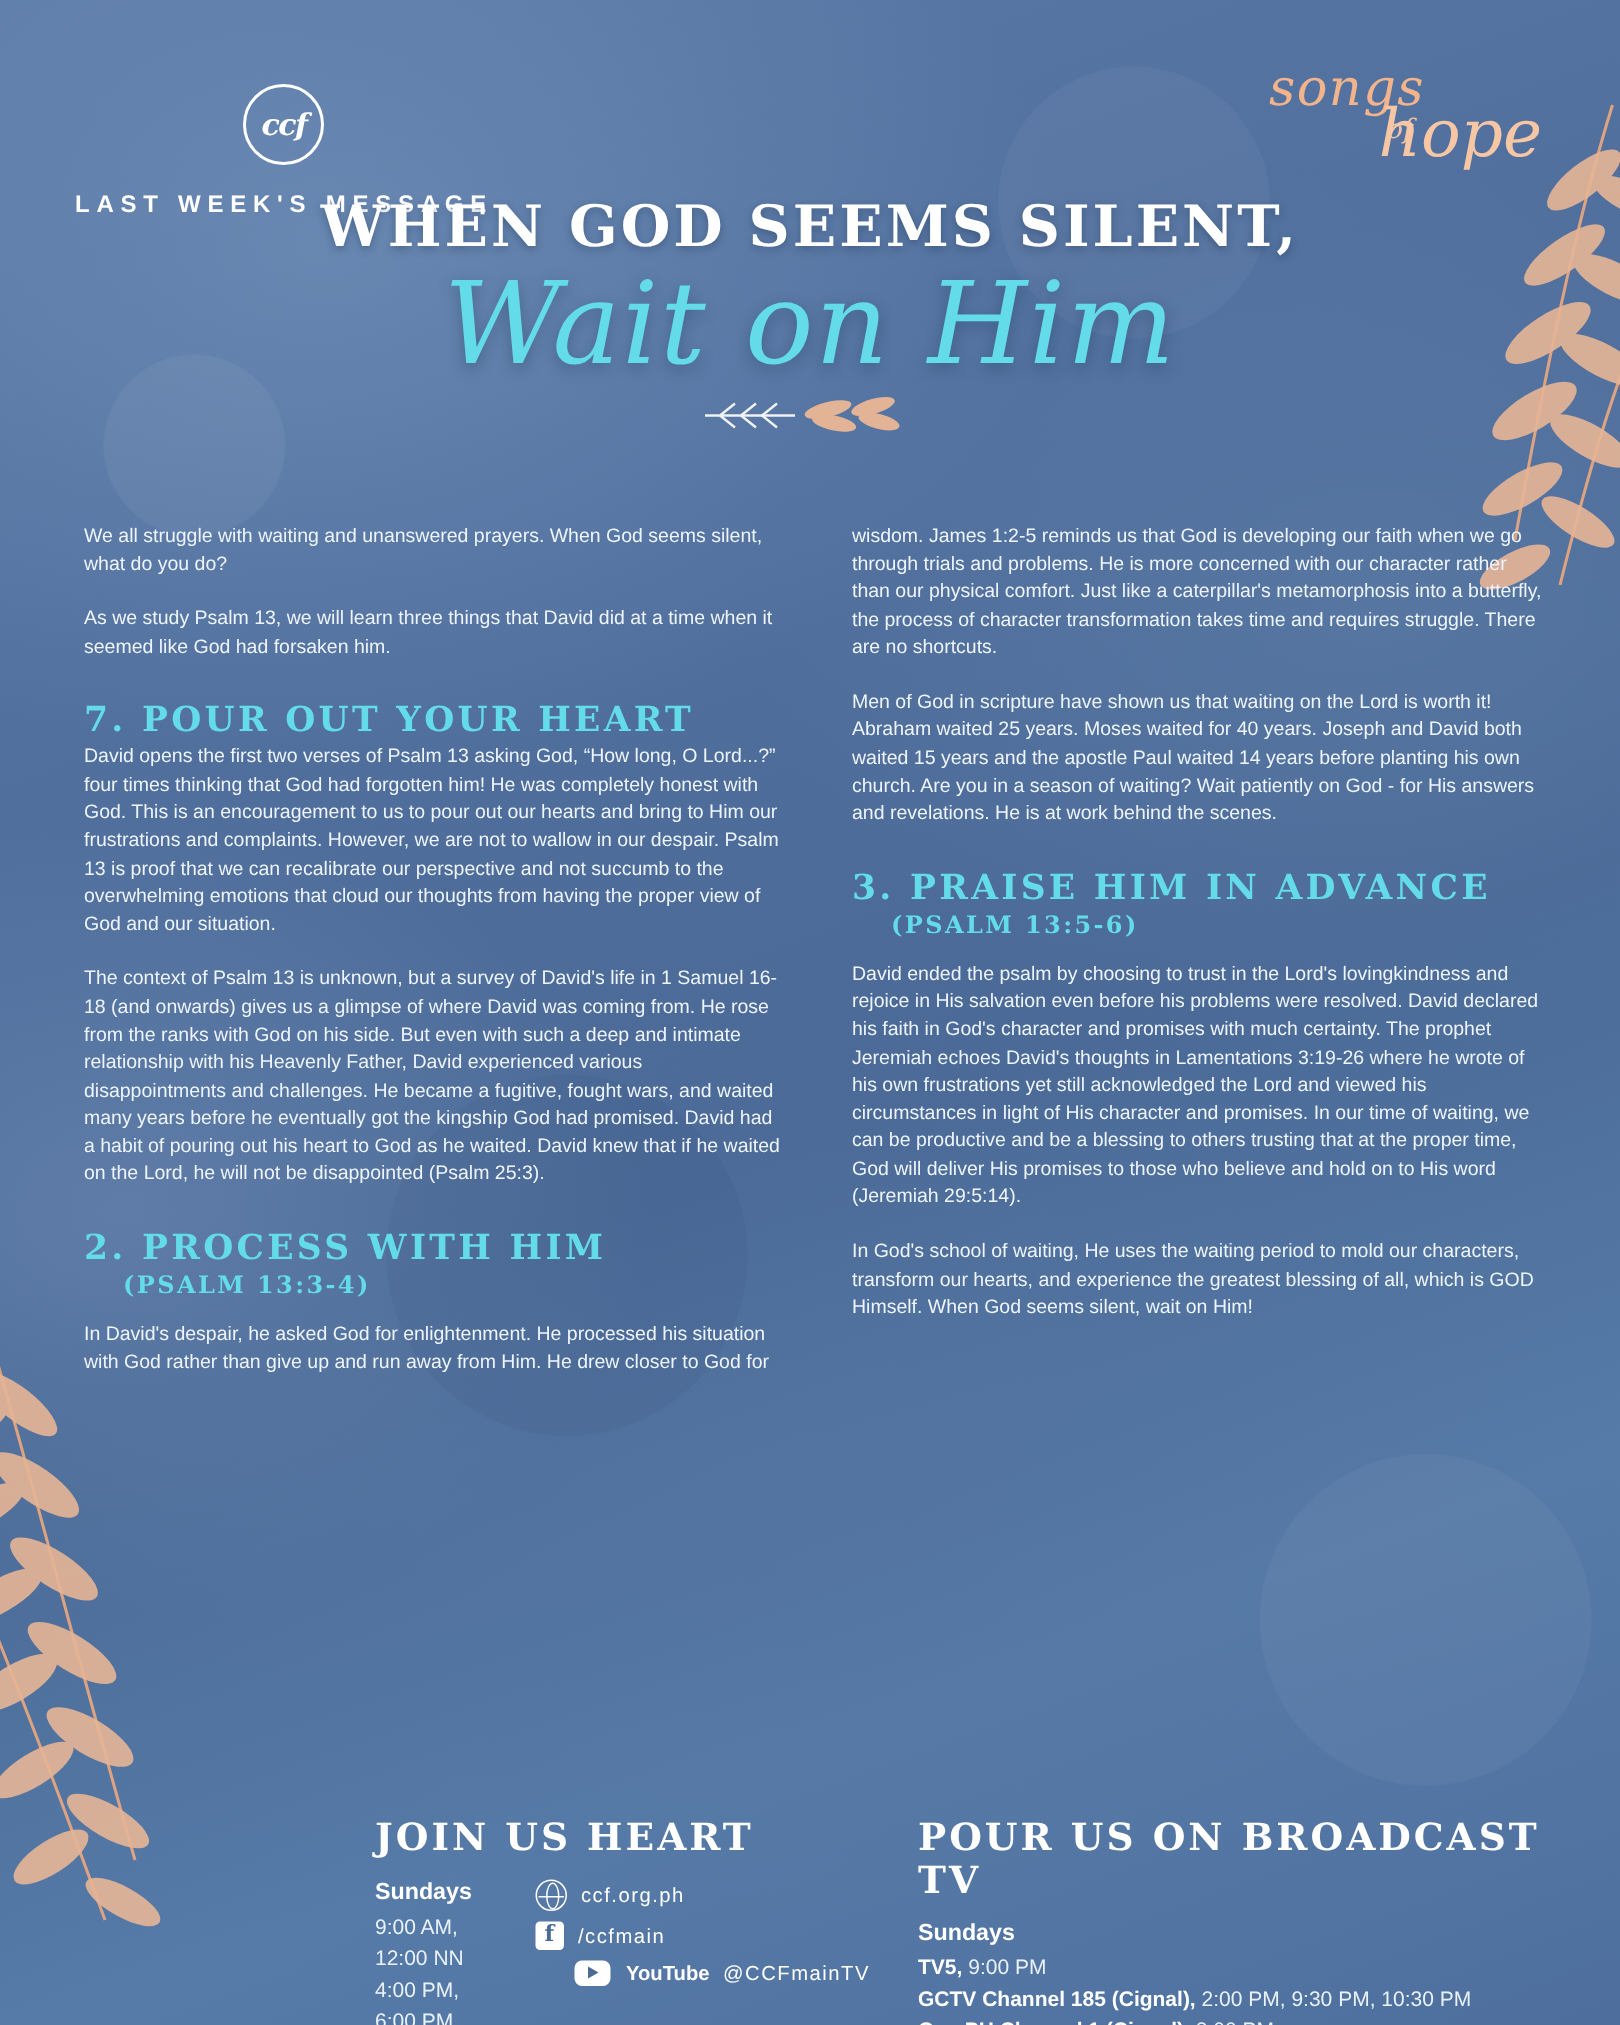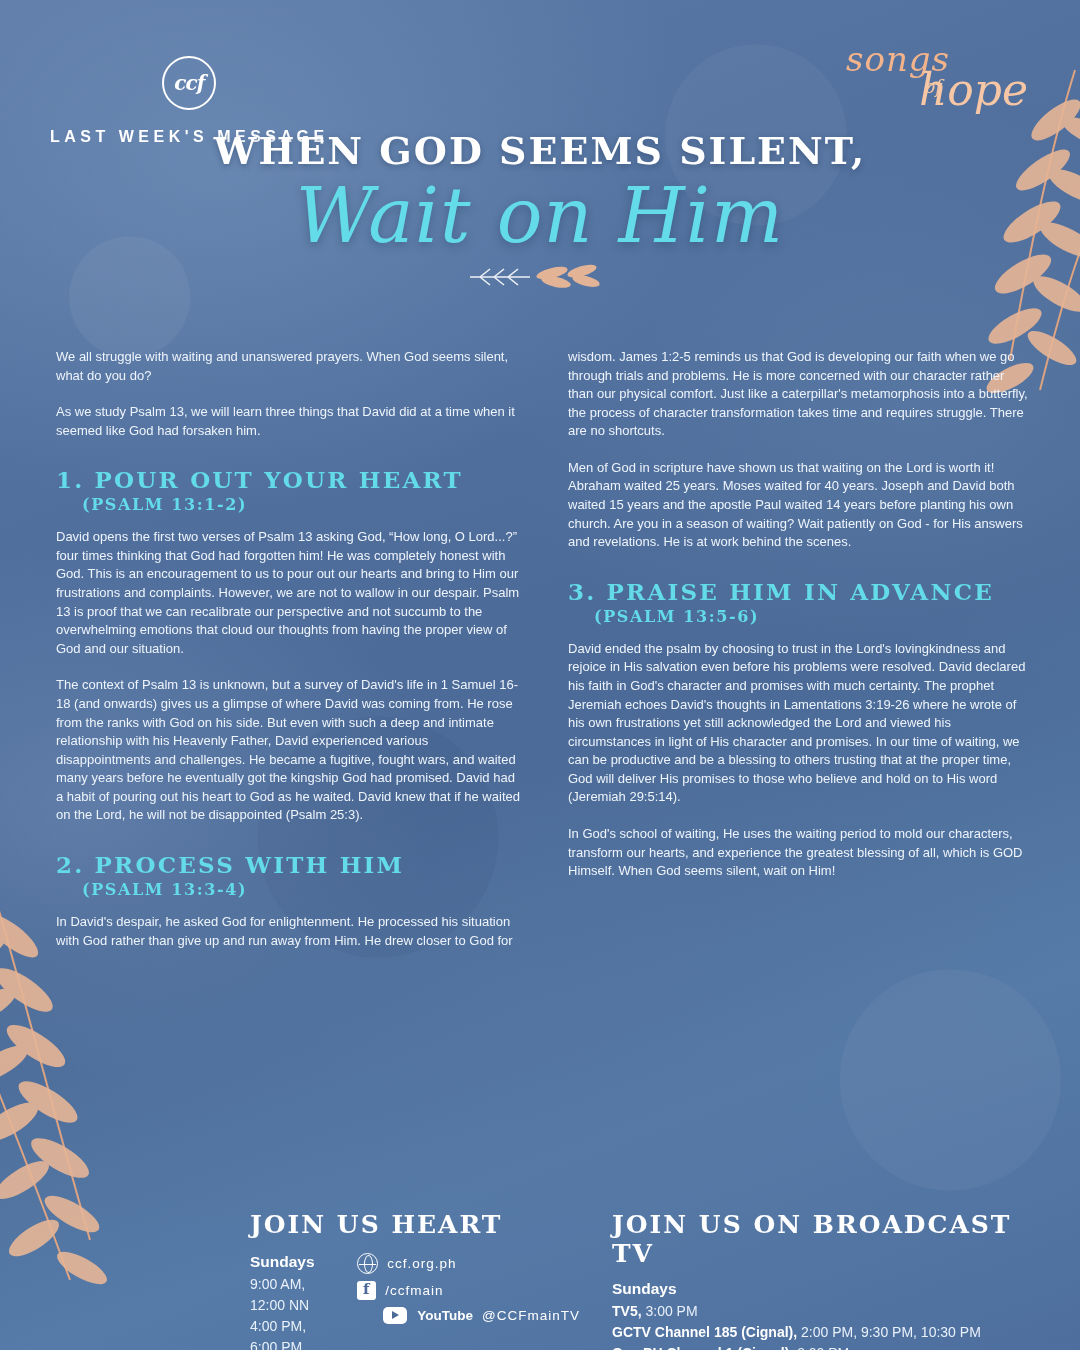--- a/index.html
+++ b/index.html
@@ -380,23 +380,22 @@
       </svg>
     </div>
   </div>
 
   <div class="columns">
     <div class="col">
       <p class="body">We all struggle with waiting and unanswered prayers. When God seems silent, what do you do?</p>
       <p class="body">As we study Psalm 13, we will learn three things that David did at a time when it seemed like God had forsaken him.</p>
 
       <div class="sec-head">
-        <div class="sec-title">1. POUR OUT YOUR HEART</div>
-      </div>
-      <div class="sec-ref">(PSALM 13:1-2)</div>
+        <div class="sec-title">7. POUR OUT YOUR HEART</div>
+      </div>
       <p class="body">David opens the first two verses of Psalm 13 asking God, “How long, O Lord...?” four times thinking that God had forgotten him! He was completely honest with God. This is an encouragement to us to pour out our hearts and bring to Him our frustrations and complaints. However, we are not to wallow in our despair. Psalm 13 is proof that we can recalibrate our perspective and not succumb to the overwhelming emotions that cloud our thoughts from having the proper view of God and our situation.</p>
       <p class="body">The context of Psalm 13 is unknown, but a survey of David's life in 1 Samuel 16-18 (and onwards) gives us a glimpse of where David was coming from. He rose from the ranks with God on his side. But even with such a deep and intimate relationship with his Heavenly Father, David experienced various disappointments and challenges. He became a fugitive, fought wars, and waited many years before he eventually got the kingship God had promised. David had a habit of pouring out his heart to God as he waited. David knew that if he waited on the Lord, he will not be disappointed (Psalm 25:3).</p>
 
       <div class="sec-head">
         <div class="sec-title">2. PROCESS WITH HIM</div>
       </div>
       <div class="sec-ref">(PSALM 13:3-4)</div>
       <p class="body">In David's despair, he asked God for enlightenment. He processed his situation with God rather than give up and run away from Him. He drew closer to God for</p>
     </div>
 
@@ -436,25 +435,25 @@
               <span class="ic-yt"></span>
               <span class="yt-word">YouTube</span>
             </span>
             <span>@CCFmainTV</span>
           </div>
         </div>
       </div>
     </div>
 
     <div class="foot-col-right">
-      <div class="foot-title">JOIN US ON BROADCAST TV</div>
+      <div class="foot-title">POUR US ON BROADCAST TV</div>
       <div class="foot-sub">Sundays</div>
       <div class="foot-line">
         <b>TV5,</b>
-        <span>3:00 PM</span>
+        <span>9:00 PM</span>
       </div>
       <div class="foot-line">
         <b>GCTV Channel 185 (Cignal),</b>
         <span>2:00 PM, 9:30 PM, 10:30 PM</span>
       </div>
       <div class="foot-line">
         <b>One PH Channel 1 (Cignal),</b>
         <span>8:00 PM</span>
       </div>
     </div>

